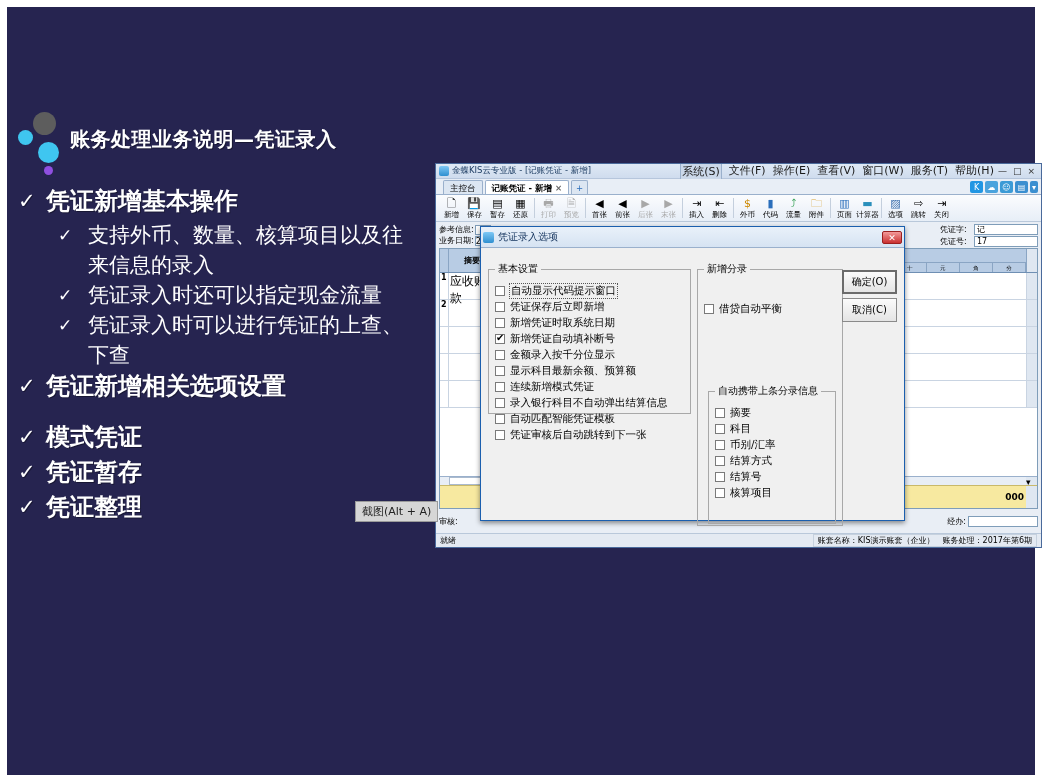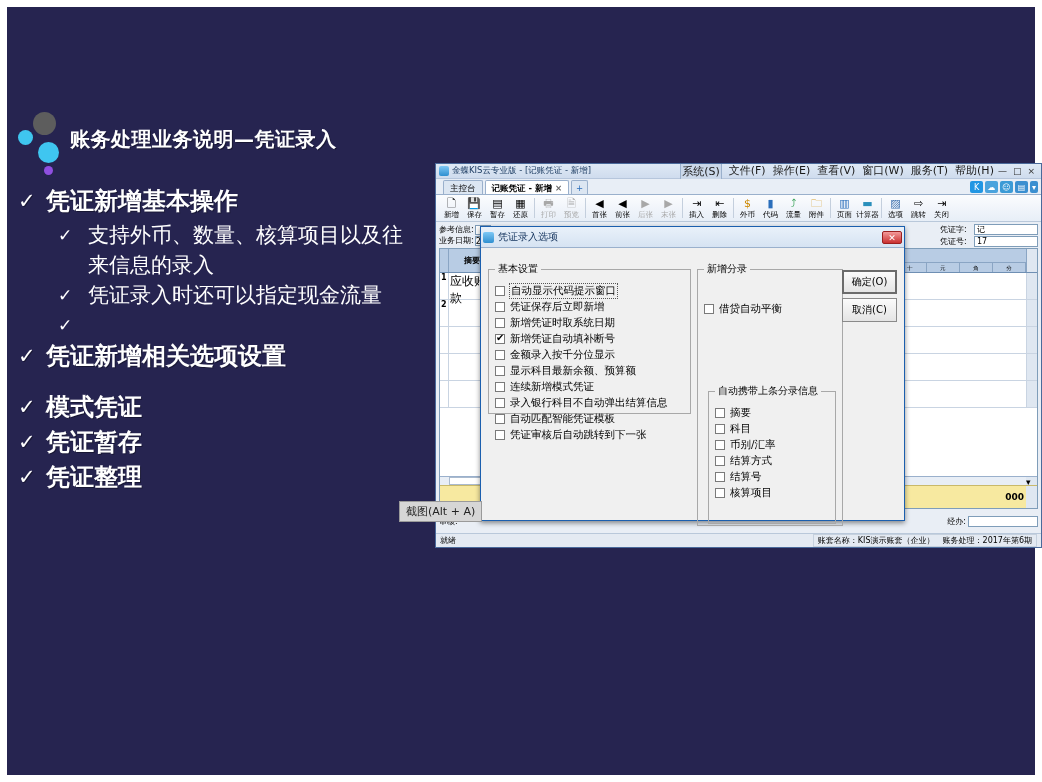--- a/index.html
+++ b/index.html
@@ -193,21 +193,20 @@
   }
   #btn-ok     { top:22px; border:2px solid #6b6b6b; }
   #btn-cancel { top:50px; }
 
   
   #shot-tip {
     position:absolute; left:355px; top:501px;
     background:#d6d6d6; border:1px solid #9a9a9a;
     font-size:11px; color:#222; padding:2px 6px;
     font-family:"DejaVu Sans","Liberation Sans",sans-serif;
-    margin-left:44px;
   }
 </style>
 </head>
 <body>
 
 <div id="slide">
   <div class="slide-bg"></div>
 
   <div class="dot dot-gray"></div>
   <div class="dot dot-cyan1"></div>
@@ -224,20 +223,21 @@
     <div class="b2">
       <span class="chk">✓</span>
       <span class="txt">支持外币、数量、核算项目以及往来信息的录入</span>
     </div>
     <div class="b2">
       <span class="chk">✓</span>
       <span class="txt">凭证录入时还可以指定现金流量</span>
     </div>
     <div class="b2">
       <span class="chk">✓</span>
+      <span class="txt">凭证录入时可以进行凭证的上查、下查</span>
     </div>
     <div class="b1">
       <span class="chk">✓</span>
       <span class="txt">凭证新增相关选项设置</span>
     </div>
     <div class="spacer"></div>
     <div class="b1">
       <span class="chk">✓</span>
       <span class="txt">模式凭证</span>
     </div>

